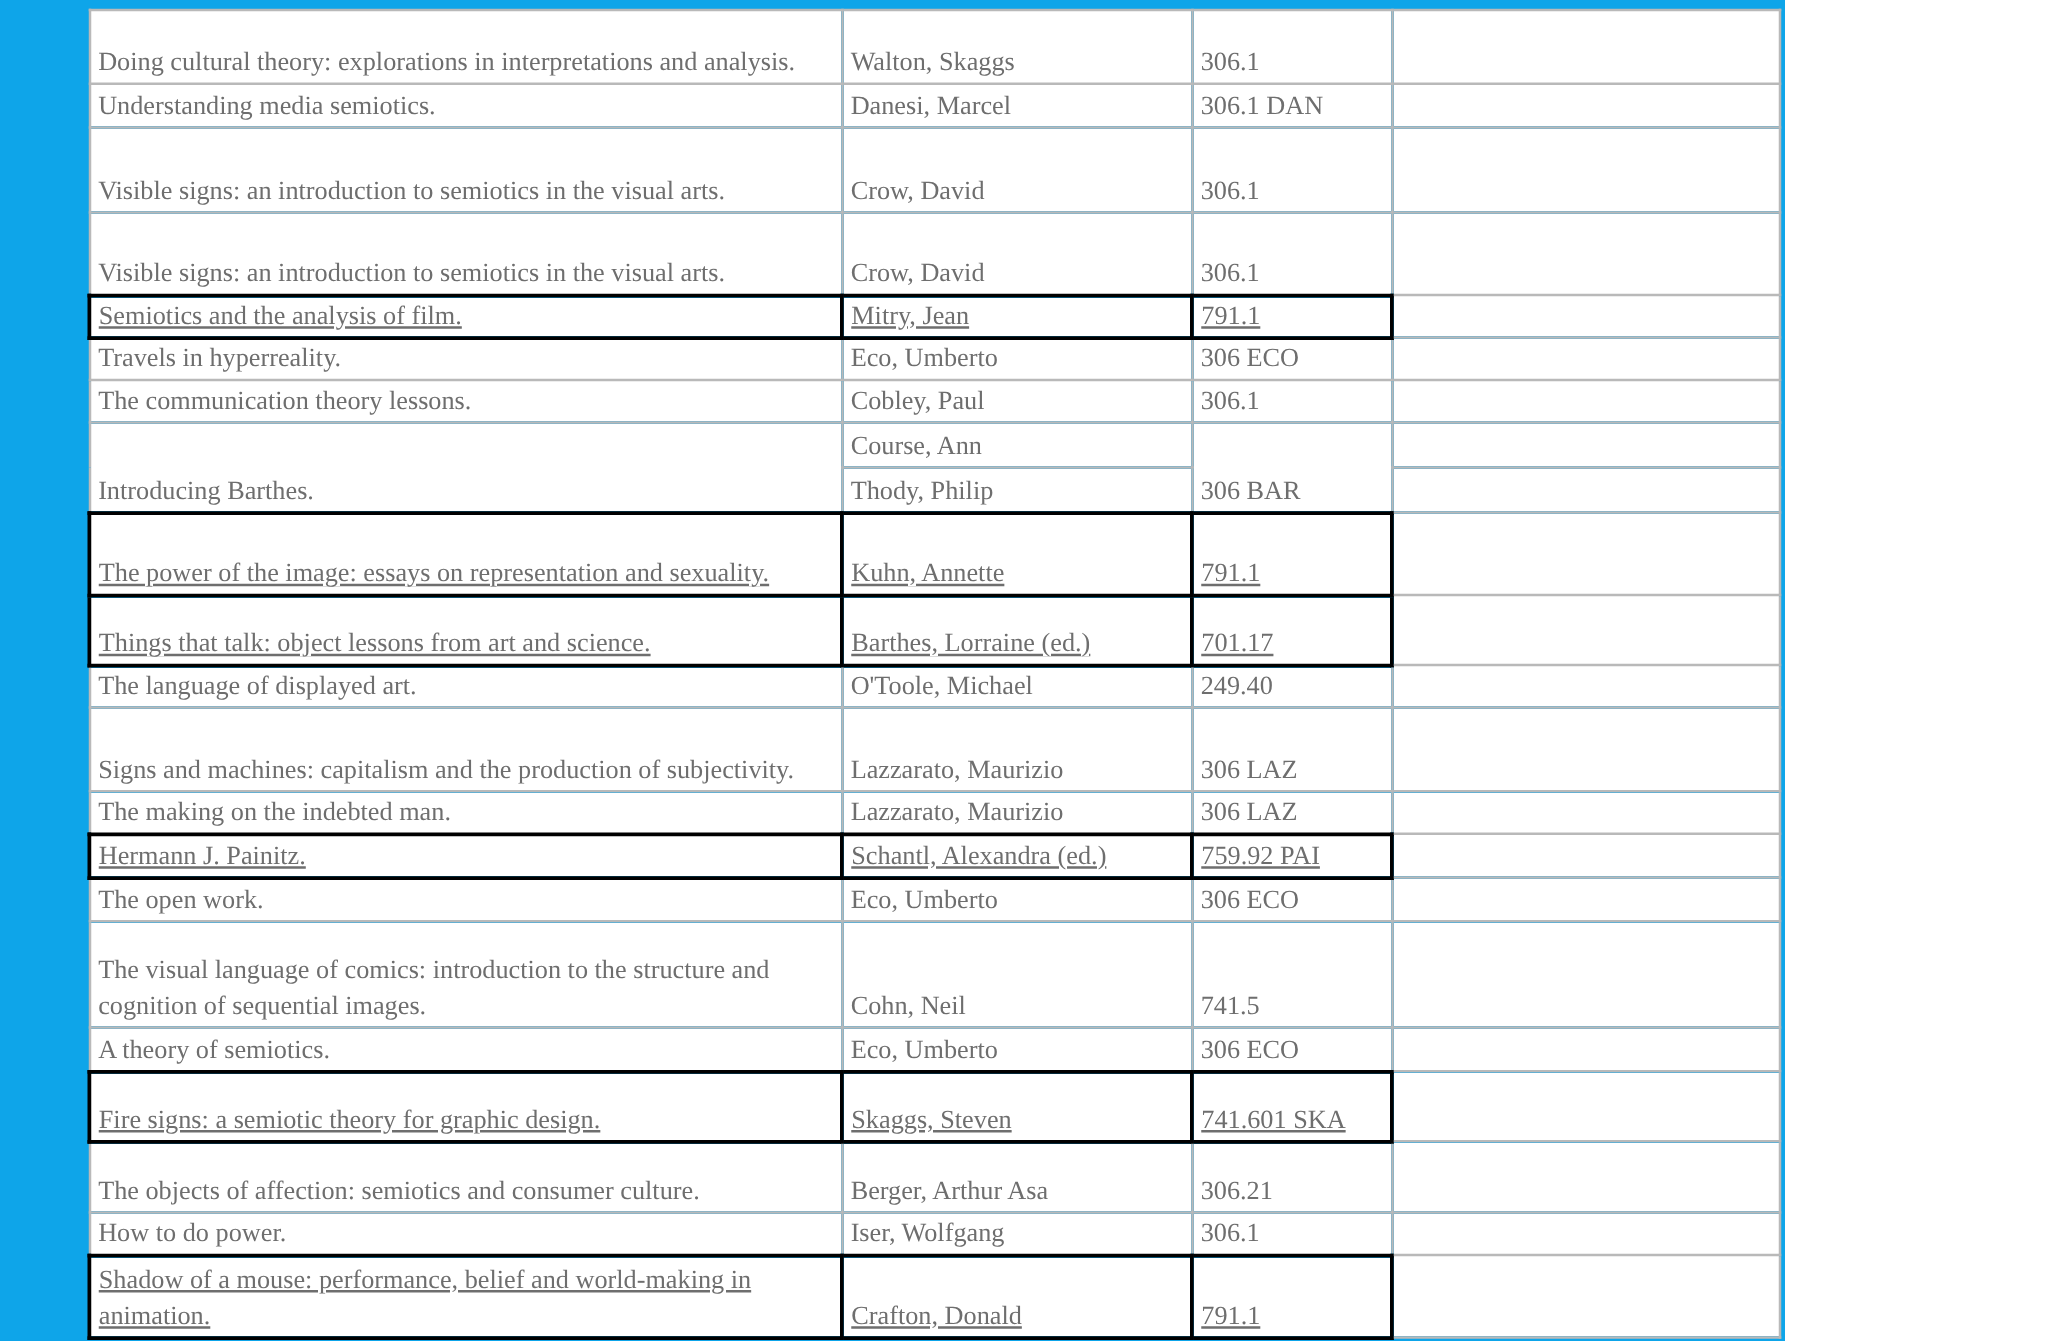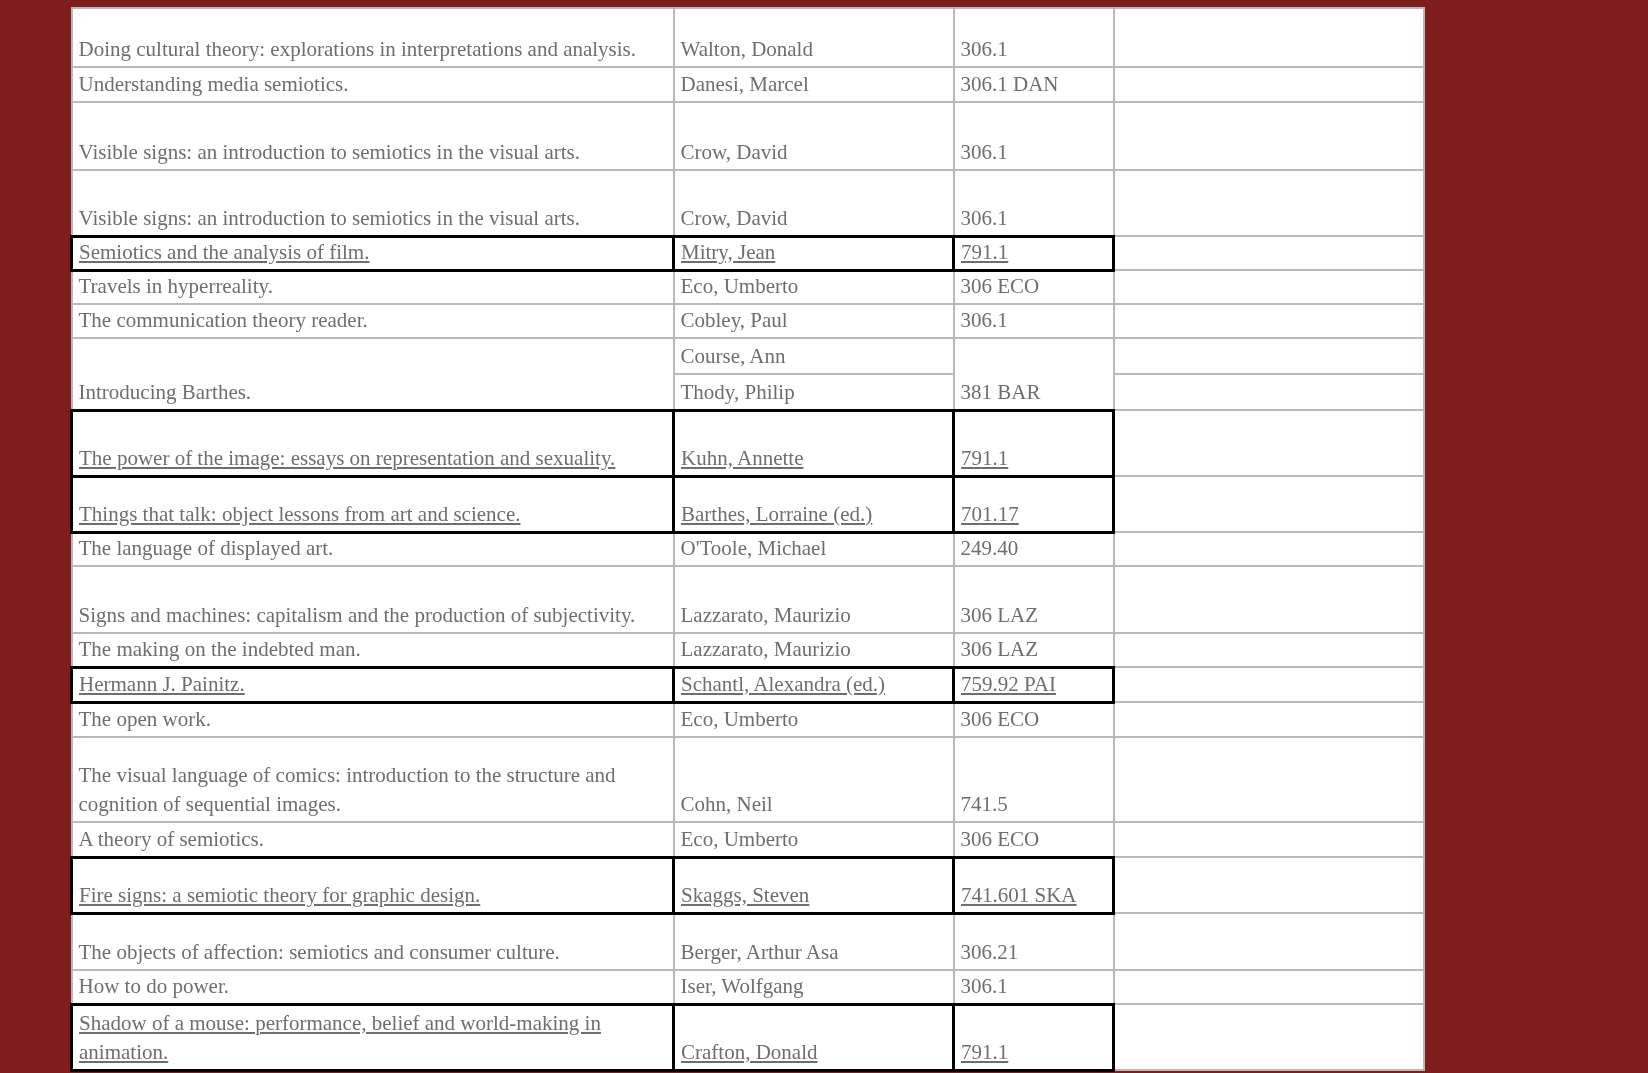--- a/index.html
+++ b/index.html
@@ -5,23 +5,23 @@
   html, body {
     margin: 0;
     padding: 0;
     background: #ffffff;
     width: 1648px;
     height: 1073px;
     overflow: hidden;
   }
   .page {
     position: relative;
-    width: 1648px;
+    width: 1428px;
     height: 1073px;
-    background: #7f1d1d;
+    background: #0ea5e9;
   }
   table.booklist {
     position: absolute;
     left: 70px;
     top: 7px;
     width: 1352px;
     border-collapse: collapse;
     table-layout: fixed;
     font-family: "Liberation Serif", "DejaVu Serif", serif;
     font-size: 21px;
@@ -53,21 +53,21 @@
   <table class="booklist">
     <colgroup>
       <col class="c1">
         <col class="c2">
         <col class="c3">
         <col class="c4">
     </colgroup>
     <tbody>
       <tr style="height:59px">
         <td class="t">Doing cultural theory: explorations in interpretations and analysis.</td>
-        <td class="a">Walton, Donald</td>
+        <td class="a">Walton, Skaggs</td>
         <td class="n">306.1</td>
         <td class="e"></td>
       </tr>
       <tr style="height:35px">
         <td class="t">Understanding media semiotics.</td>
         <td class="a">Danesi, Marcel</td>
         <td class="n">306.1 DAN</td>
         <td class="e"></td>
       </tr>
       <tr style="height:68px">
@@ -88,29 +88,29 @@
         <td class="n">791.1</td>
         <td class="e"></td>
       </tr>
       <tr style="height:34px">
         <td class="t">Travels in hyperreality.</td>
         <td class="a">Eco, Umberto</td>
         <td class="n">306 ECO</td>
         <td class="e"></td>
       </tr>
       <tr style="height:34px">
-        <td class="t">The communication theory reader.</td>
+        <td class="t">The communication theory lessons.</td>
         <td class="a">Cobley, Paul</td>
         <td class="n">306.1</td>
         <td class="e"></td>
       </tr>
       <tr style="height:36px">
         <td class="t" rowspan="2">Introducing Barthes.</td>
         <td class="a">Course, Ann</td>
-        <td class="n" rowspan="2">381 BAR</td>
+        <td class="n" rowspan="2">306 BAR</td>
         <td class="e"></td>
       </tr>
       <tr style="height:36px">
         <td class="a">Thody, Philip</td>
         <td class="e"></td>
       </tr>
       <tr class="em" style="height:66px">
         <td class="t">The power of the image: essays on representation and sexuality.</td>
         <td class="a">Kuhn, Annette</td>
         <td class="n">791.1</td>

